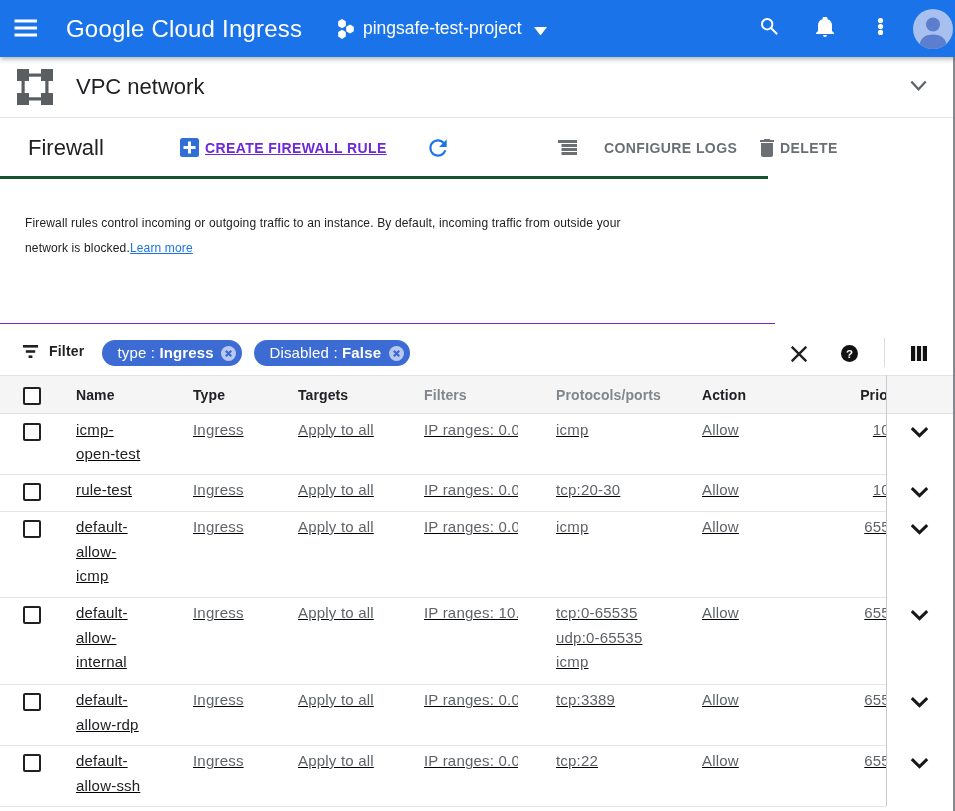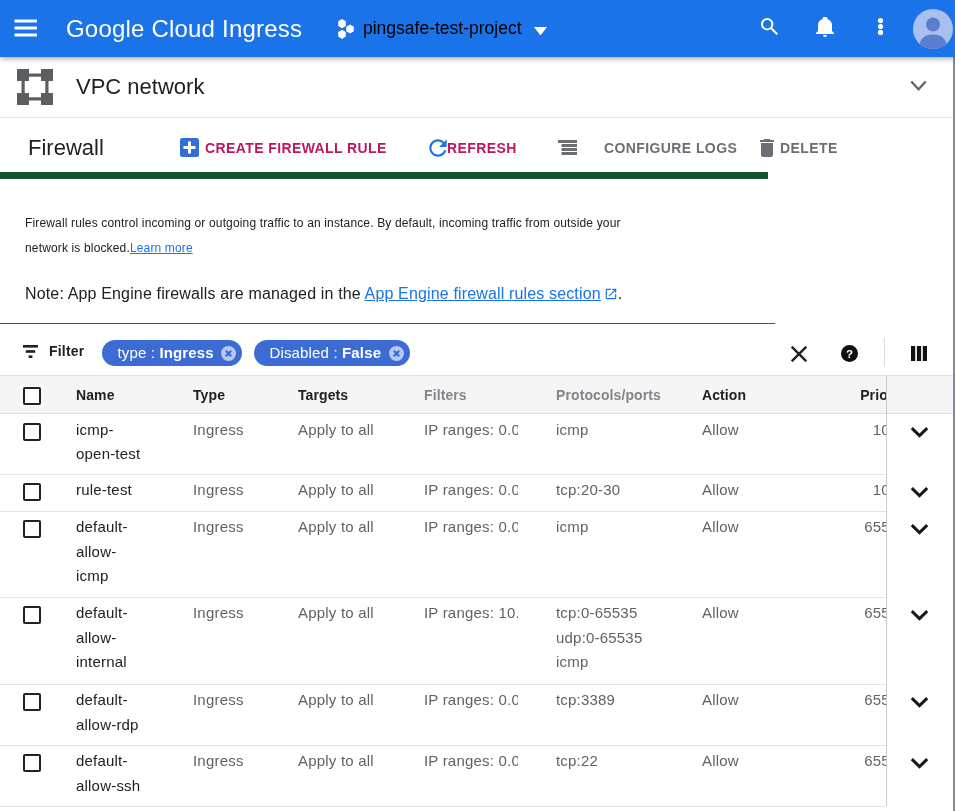--- a/index.html
+++ b/index.html
@@ -3,49 +3,49 @@
 <meta charset="utf-8">
 <style>
 * { margin:0; padding:0; box-sizing:border-box; }
 html,body { width:955px; height:811px; background:#fff; font-family:"Liberation Sans", sans-serif; overflow:hidden; }
 .abs { position:absolute; }
 #page { position:relative; width:955px; height:811px; }
 
 
 #topbar { position:absolute; left:0; top:0; width:955px; height:57px; background:#1a73e8; box-shadow:0 2px 5px rgba(0,0,0,.32); z-index:5; }
 #title { position:absolute; left:66px; top:0; height:57px; line-height:57px; color:#fff; font-size:24px; letter-spacing:0.2px; }
-#proj-text { position:absolute; left:363px; top:0; height:57px; line-height:57px; color:#000000; font-size:17.5px; }
+#proj-text { position:absolute; left:363px; top:0; height:57px; line-height:57px; color:#ffffff; font-size:17.5px; }
 
 #vpcrow { position:absolute; left:0; top:57px; width:955px; height:61px; background:#fff; border-bottom:1px solid #e6e6e6; }
 #vpctext { position:absolute; left:76px; top:0; height:60px; line-height:60px; font-size:22px; color:#212124; }
 
-#toolbar { position:absolute; left:0; top:118px; width:768px; height:61px; background:#fff; border-bottom:7px solid #14532d; }
+#toolbar { position:absolute; left:0; top:118px; width:768px; height:61px; background:#fff; border-bottom:3px solid #14532d; }
 #fwtext { position:absolute; left:28px; top:0; height:60px; line-height:60px; font-size:22px; color:#212124; }
 .tbtxt { position:absolute; top:0; height:60px; line-height:60px; font-size:14px; font-weight:bold; letter-spacing:0.4px; }
-.blue { color:#be185d; }
+.blue { color:#6d28d9;text-decoration:underline; }
 .gray { color:#6b6f73; }
 
 #desc1 { position:absolute; left:25px; top:211px; width:640px; font-size:12px; letter-spacing:0.15px; line-height:25px; color:#212124; }
 #desc2 { position:absolute; left:25px; top:281px; width:750px; font-size:16px; letter-spacing:0.15px; line-height:25px; color:#212124; }
 a.lnk { color:#1a73e8; text-decoration:underline; }
 
 #filterbar { position:absolute; left:0; top:323px; width:775px; height:52px; border-top:1px solid #6d28d9; background:#fff; }
 #filterlabel { position:absolute; left:49px; top:16px; font-size:14px; font-weight:bold; color:#202124; letter-spacing:0.2px; line-height:22px; }
 .chip { position:absolute; top:16px; letter-spacing:0.15px; height:26px; border-radius:13px; background:#3c6bd4; color:#fff; font-size:15px; line-height:26px; padding:0 6px 0 15.5px; display:flex; align-items:center; }
 .chip .cx { margin-left:7.5px; }
 #chip1 { left:102px; }
 #chip2 { left:254px; }
 #fphold { position:absolute; left:429px; top:14px; font-size:16px; color:#80868b; line-height:26px; }
 #fdivider { position:absolute; left:884px; top:14px; width:1px; height:29px; background:#dadce0; }
 
 #tablezone { position:absolute; left:0; top:375px; width:955px; }
 #thead { position:absolute; left:0; top:0; width:955px; height:39px; background:#f5f5f5; border-top:1px solid #e3e3e3; border-bottom:1px solid #e0e0e0; }
 .hcell { position:absolute; top:0; height:38px; line-height:38px; font-size:14px; font-weight:bold; color:#202124; letter-spacing:0.1px; }
 .hgray { color:#80868b; }
-#tclip { position:absolute; left:0; top:39px; width:886px; overflow:hidden; }
+#tclip { position:absolute; left:0; top:39px; width:886px; overflow:hidden;text-decoration:underline; }
 table { border-collapse:collapse; table-layout:fixed; width:902px; }
 td { vertical-align:top; border-bottom:1px solid #e4e4e4; padding:3.5px 0 0 13px; font-size:15px; letter-spacing:0.2px; line-height:24.5px; color:#5f6368; }
 td.name { color:#202124; }
 tr.r1 td { height:60px; } tr.r2 td { height:37px; } tr.r3 td { height:86px; }
 tr.r4 td { height:87px; } tr.r5 td { height:61px; } tr.r6 td { height:61px; }
 .cb { width:18px; height:18px; border:2px solid #202124; border-radius:2px; background:#fff; }
 td:first-child { padding-left:0; } td:last-child { padding-left:0; }
 td .cb { margin:5px 0 0 23px; }
 .fclip { width:94px; overflow:hidden; white-space:nowrap; }
 .pri { margin-left:13px; width:57px; overflow:visible; text-align:right; white-space:nowrap; }
@@ -128,40 +128,36 @@
     <div id="fwtext">Firewall</div>
     <svg class="abs" style="left:180px;top:20px" width="19" height="19" viewBox="0 0 19 19">
       <rect x="0" y="0" width="19" height="19" rx="2.5" fill="#2f6fd6"></rect>
       <rect x="8" y="3.5" width="3" height="12" fill="#fff"></rect>
       <rect x="3.5" y="8" width="12" height="3" fill="#fff"></rect>
     </svg>
     <div class="tbtxt blue" style="left:205px;">CREATE FIREWALL RULE</div>
     <svg class="abs" style="left:424.5px;top:16.5px" width="26" height="26" viewBox="0 0 24 24">
       <path fill="#1a73e8" d="M17.65 6.35C16.2 4.9 14.21 4 12 4c-4.42 0-7.99 3.58-7.99 8s3.57 8 7.99 8c3.73 0 6.84-2.55 7.73-6h-2.08c-.82 2.33-3.04 4-5.65 4-3.31 0-6-2.69-6-6s2.69-6 6-6c1.66 0 3.14.69 4.22 1.78L13 11h7V4l-2.35 2.35z"></path>
     </svg>
-    <div class="tbtxt blue" style="left:447px;">REFRESH</div>
     <svg class="abs" style="left:558px;top:22px" width="19" height="15" viewBox="0 0 19 15">
       <g fill="#6b6f73">
         <rect x="0" y="0" width="19" height="3"></rect>
         <rect x="3.5" y="4" width="15.5" height="3"></rect>
         <rect x="3.5" y="8" width="15.5" height="3"></rect>
         <rect x="3.5" y="12" width="15.5" height="3"></rect>
       </g>
     </svg>
     <div class="tbtxt gray" style="left:604px;">CONFIGURE LOGS</div>
     <svg class="abs" style="left:760px;top:21px" width="14" height="18" viewBox="0 0 14 18">
       <path fill="#6b6f73" d="M1 16c0 1.1.9 2 2 2h8c1.1 0 2-.9 2-2V4H1v12zM14 1h-3.5l-1-1h-5l-1 1H0v2h14V1z"></path>
     </svg>
     <div class="tbtxt gray" style="left:780px;">DELETE</div>
   </div>
 
   <div id="desc1">Firewall rules control incoming or outgoing traffic to an instance. By default, incoming traffic from outside your network is blocked.<a class="lnk">Learn more</a></div>
-  <div id="desc2">Note: App Engine firewalls are managed in the <a class="lnk">App Engine firewall rules section</a><svg style="vertical-align:-2px;margin-left:3px" width="14" height="14" viewBox="0 0 24 24">
-        <path fill="#1a73e8" d="M19 19H5V5h7V3H5c-1.11 0-2 .9-2 2v14c0 1.1.89 2 2 2h14c1.1 0 2-.9 2-2v-7h-2v7zM14 3v2h3.59l-9.83 9.83 1.41 1.41L19 6.41V10h2V3h-7z"></path>
-      </svg>.</div>
 
   <div id="filterbar">
     <svg class="abs" style="left:23px;top:21px" width="16" height="14" viewBox="0 0 16 14">
       <g fill="#202124">
         <rect x="0" y="0" width="15" height="2.6"></rect>
         <rect x="2.8" y="5.2" width="9.4" height="2.6"></rect>
         <rect x="5.6" y="10.4" width="3.8" height="2.6"></rect>
       </g>
     </svg>
     <div id="filterlabel">Filter</div>

